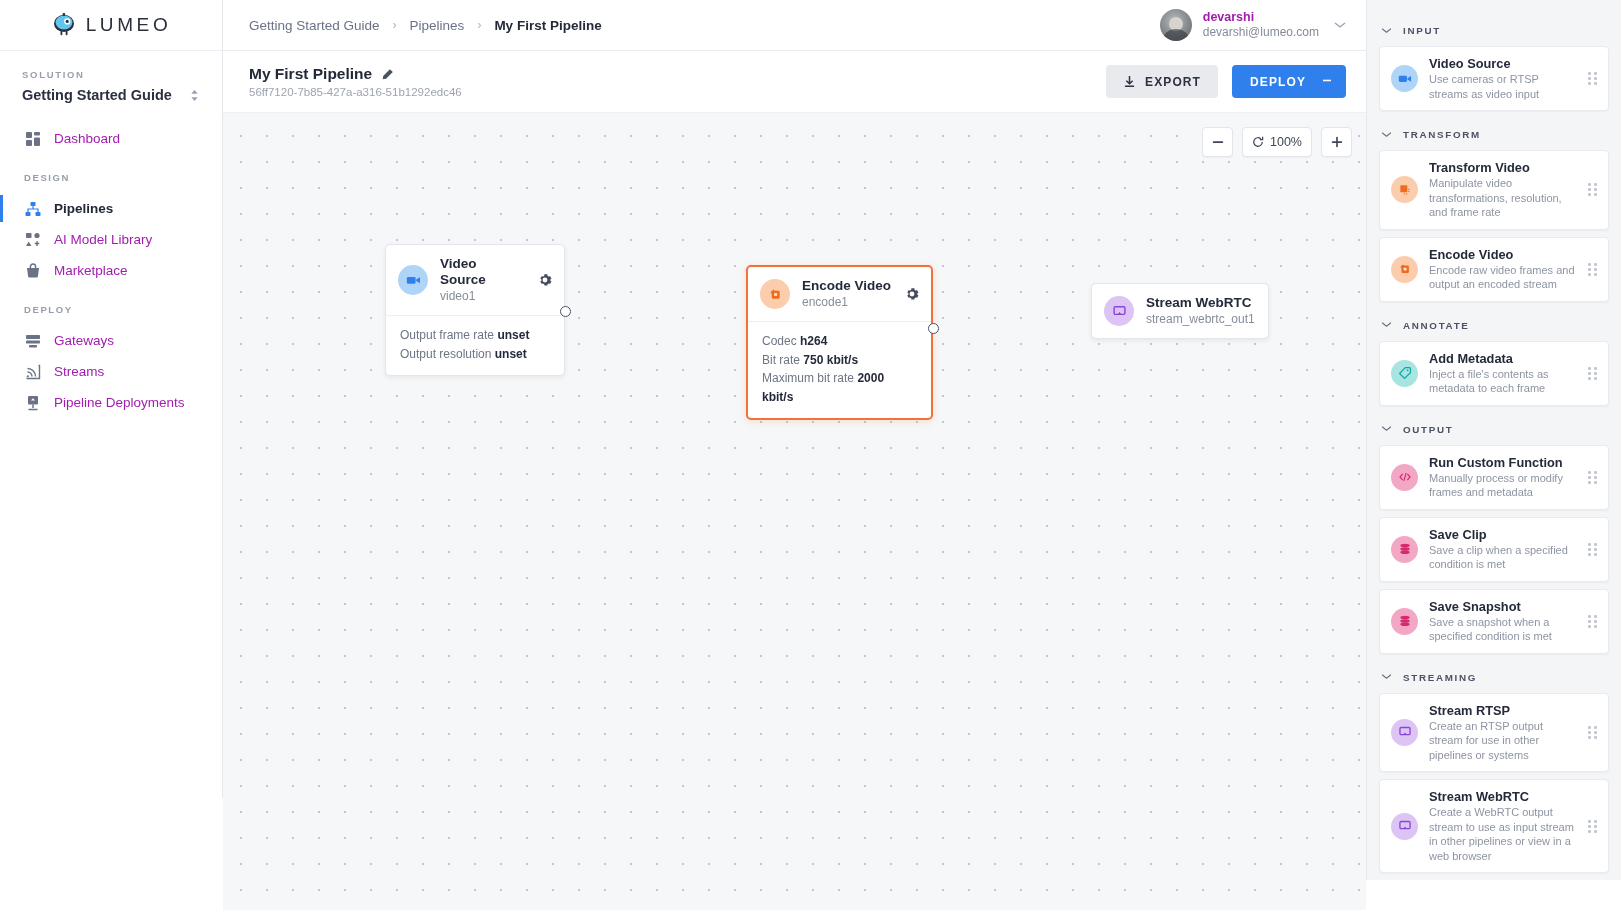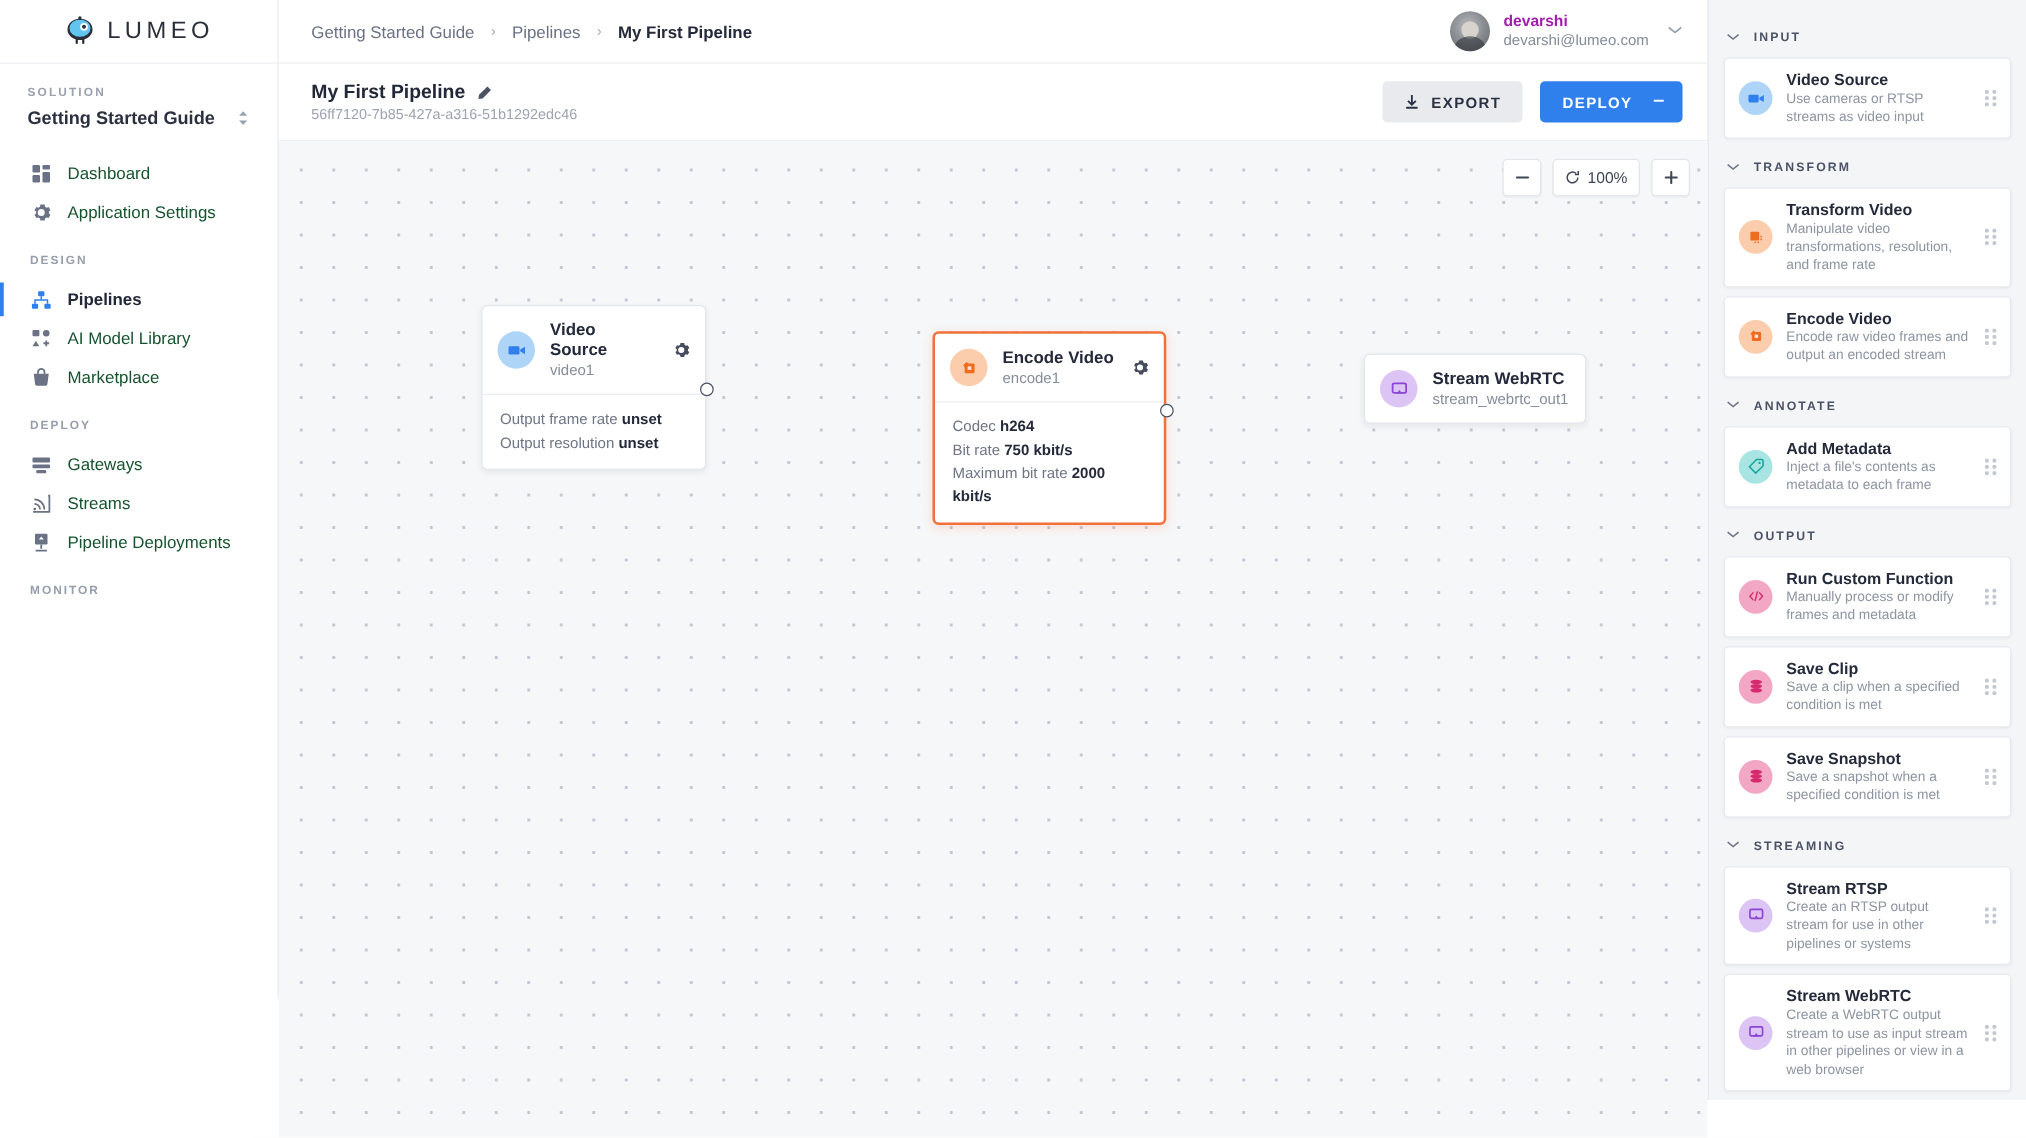--- a/index.html
+++ b/index.html
@@ -40,21 +40,21 @@
   .solution-caret { color: #98a0b3; font-size: 11px; line-height: 8px; text-align:center; }
 
   .nav { padding-top: 8px; }
   .nav-group-label {
     font-size: 9.5px; letter-spacing: 1.6px; color: #969dab;
     font-weight: 600; padding: 18px 0 10px 24px;
   }
   .nav-item {
     display: flex; align-items: center; gap: 13px;
     padding: 7px 0 7px 24px;
-    font-size: 13.5px; color: #14532d;
+    font-size: 13.5px; color: #a21caf;
     cursor: pointer; position: relative;
     height: 31px;
   }
   .nav-item.active { color: #222838; font-weight: 700; }
   .nav-item.active::before {
     content:""; position:absolute; left:0; top:2px; bottom:2px;
     width:3px; background:#2f80ed;
   }
   .nav-ico { width: 17px; height: 17px; flex: 0 0 17px; color:#6b7285; display:flex; align-items:center; justify-content:center;}
   .nav-item.active .nav-ico { color:#2f80ed; }
@@ -236,28 +236,20 @@
         <span class="nav-ico">
           <svg viewBox="0 0 16 16">
               <rect x="1" y="1" width="6" height="6" rx="1" fill="currentColor"></rect>
               <rect x="9" y="1" width="6" height="3.5" rx="1" fill="currentColor"></rect>
               <rect x="1" y="9" width="6" height="6" rx="1" fill="currentColor"></rect>
               <rect x="9" y="6.5" width="6" height="8.5" rx="1" fill="currentColor"></rect>
             </svg>
         </span>
         <span>Dashboard</span>
       </div>
-      <div class="nav-item">
-        <span class="nav-ico">
-          <svg viewBox="0 0 16 16">
-              <path d="M8 5.2a2.8 2.8 0 100 5.6 2.8 2.8 0 000-5.6zm6.1 3.6l1.3 1-1.5 2.6-1.6-.5a5.9 5.9 0 01-1.3.8l-.3 1.7H7.3L7 12.7a5.9 5.9 0 01-1.3-.8l-1.6.5L2.6 9.8l1.3-1a6 6 0 010-1.6l-1.3-1 1.5-2.6 1.6.5c.4-.3.8-.6 1.3-.8L7.3 1.5h3.4l.3 1.8c.5.2.9.5 1.3.8l1.6-.5 1.5 2.6-1.3 1a6 6 0 010 1.6z" fill="currentColor"></path>
-            </svg>
-        </span>
-        <span>Application Settings</span>
-      </div>
 
       <div class="nav-group-label">DESIGN</div>
       <div class="nav-item active">
         <span class="nav-ico">
           <svg viewBox="0 0 16 16">
               <rect x="5.5" y="1" width="5" height="4" rx="0.8" fill="currentColor"></rect>
               <rect x="0.5" y="11" width="5" height="4" rx="0.8" fill="currentColor"></rect>
               <rect x="10.5" y="11" width="5" height="4" rx="0.8" fill="currentColor"></rect>
               <path d="M8 5v3M3 11V8h10v3" stroke="currentColor" stroke-width="1.2" fill="none"></path>
             </svg>
@@ -310,21 +302,20 @@
         <span class="nav-ico">
           <svg viewBox="0 0 16 16">
               <rect x="3" y="1" width="10" height="8.5" rx="1" fill="currentColor"></rect>
               <path d="M8 9.5v3.5M3.5 14.5h9" stroke="currentColor" stroke-width="1.5"></path>
               <path d="M8 3.2l2 2.4H6z" fill="#fff"></path>
             </svg>
         </span>
         <span>Pipeline Deployments</span>
       </div>
 
-      <div class="nav-group-label">MONITOR</div>
     </nav>
   </aside>
 
   <section class="center">
 
     <div class="topbar">
       <div class="breadcrumb">
         <span class="bc-link">Getting Started Guide</span>
         <span class="bc-sep">›</span>
         <span class="bc-link">Pipelines</span>

